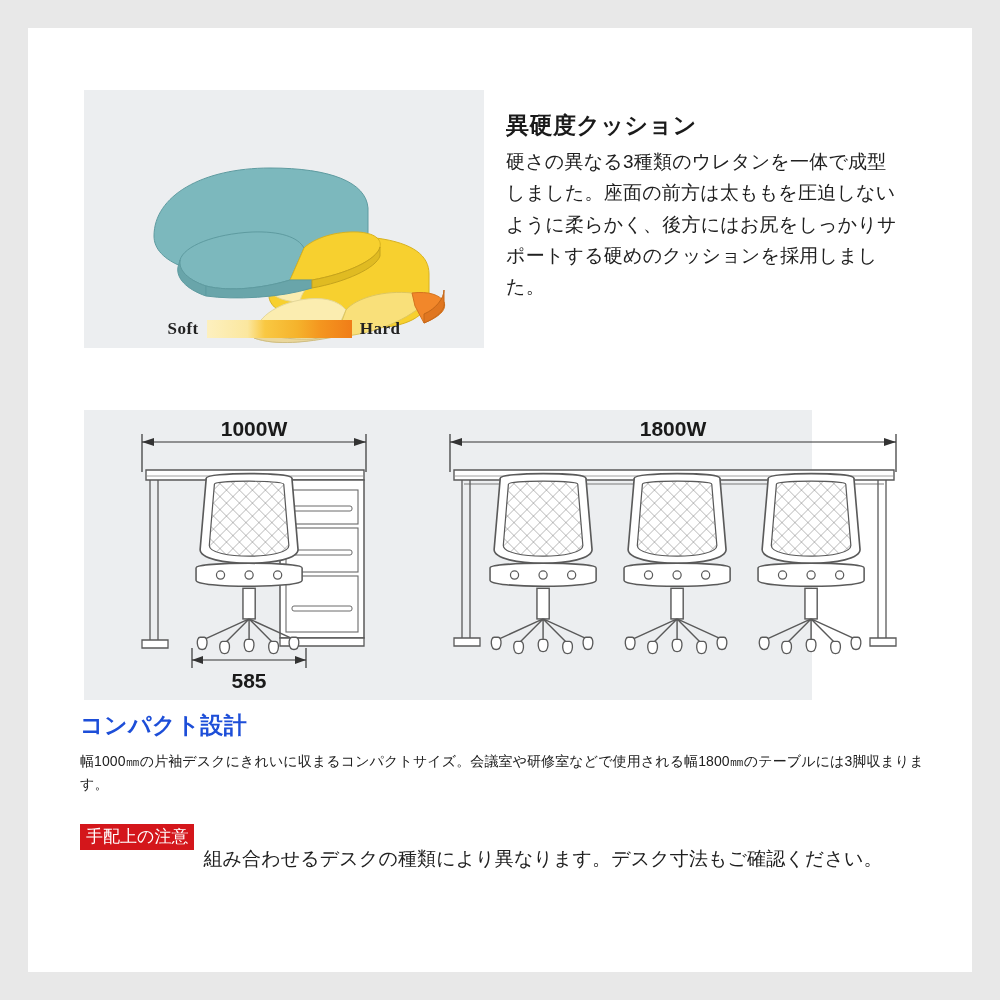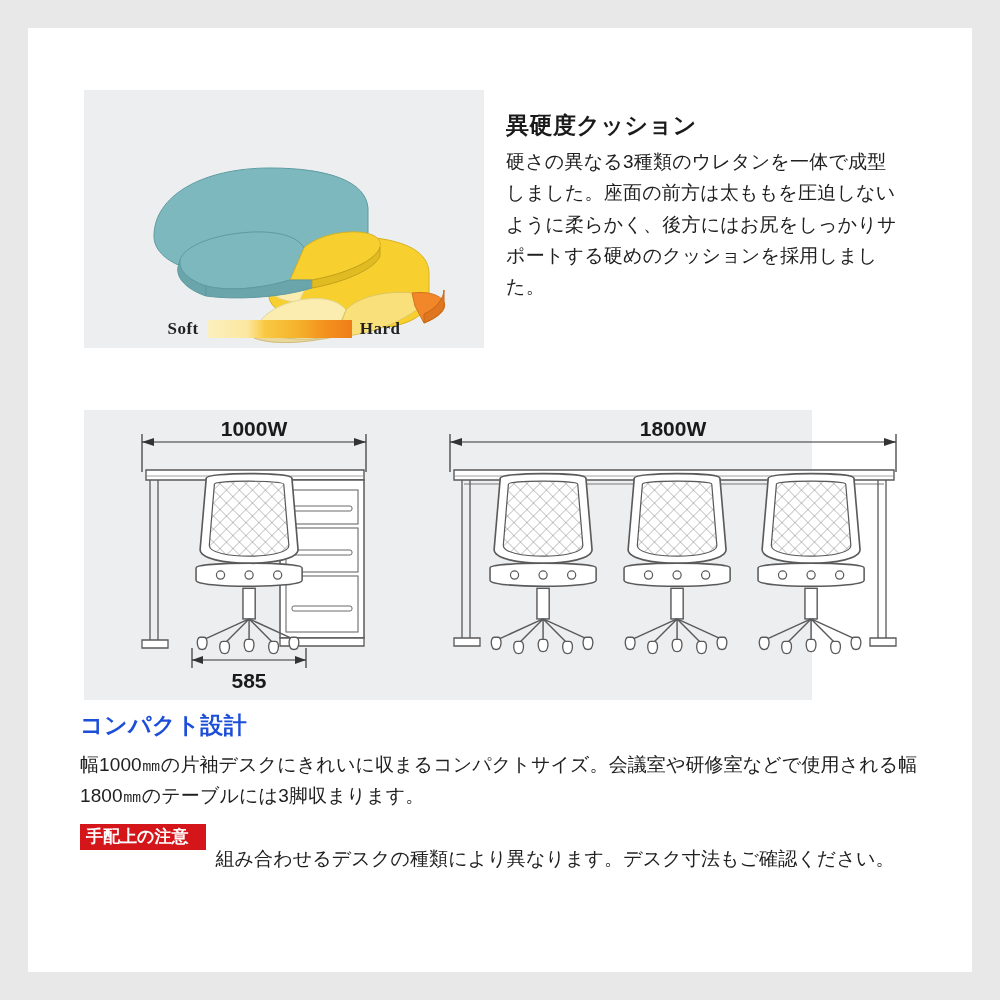--- a/index.html
+++ b/index.html
@@ -96,40 +96,40 @@
     font-size: 23px;
     font-weight: bold;
     color: #1d4ed8;
     letter-spacing: .5px;
   }
   .sec2-body {
     position: absolute;
     left: 52px;
     top: 722px;
     width: 848px;
-    font-size: 19px;
+    font-size: 14px;
     line-height: 1.62;
     color: #202020;
     letter-spacing: .1px;
   }
   .note-row {
     position: absolute;
     left: 52px;
     top: 796px;
     width: 860px;
     display: flex;
     align-items: flex-start;
     gap: 9px;
   }
   .note-tag {
     background: #d4161b;
     color: #fff;
     font-size: 17px;
-    font-weight: bold;
-    padding: 2px 18px 3px 6px;
+    font-weight: normal;
+    padding: 2px 6px 3px 6px;
     line-height: 1.25;
     white-space: nowrap;
   }
   .note-text {
     font-size: 19px;
     color: #202020;
     line-height: 1.35;
     letter-spacing: .1px;
     margin-top: 22px;
   }

